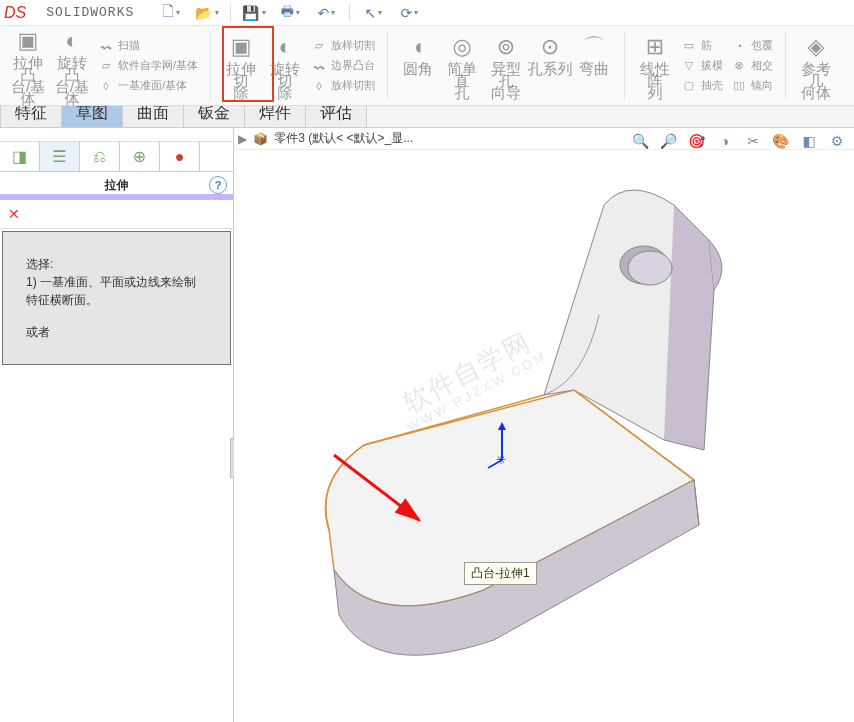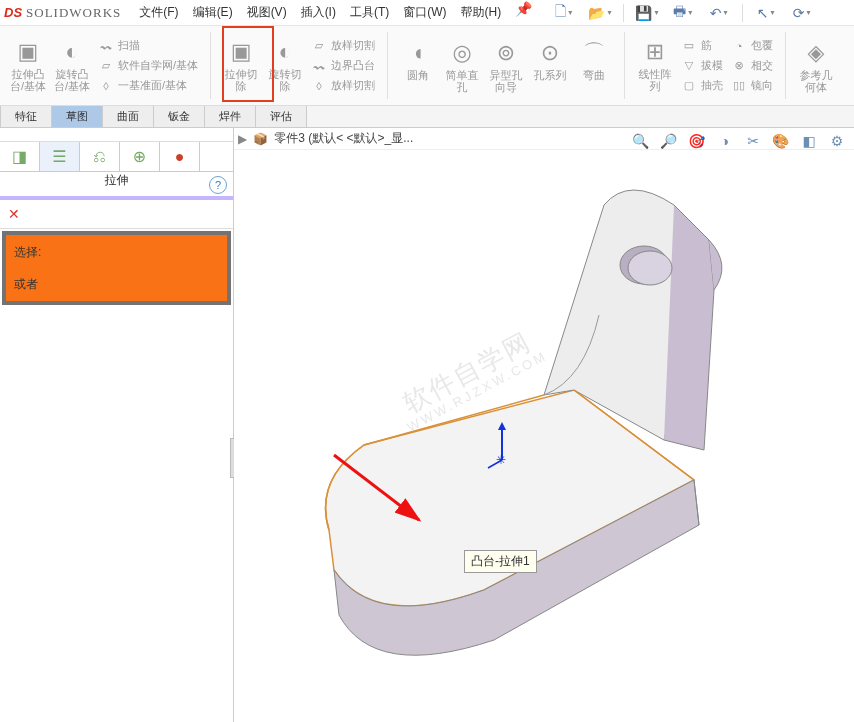--- a/index.html
+++ b/index.html
@@ -1,96 +1,86 @@
 <!DOCTYPE html>
 <html><head>
 <meta charset="utf-8">
 <style>
 * { margin:0; padding:0; box-sizing:border-box; font-family:"Microsoft YaHei",Arial,sans-serif; }
 body { width:854px; height:722px; background:#fff; overflow:hidden; font-size:12px; color:#333; }
 
 
 .menubar { height:26px; display:flex; align-items:center; padding:0 4px; border-bottom:1px solid #e5e5e5; background:#fff; }
 .logo { display:flex; align-items:center; margin-right:12px; }
-.logo-sw { color:#d72d1a; font-weight:bold; font-style:italic; font-size:13px; margin-right:4px; font-family:Arial; }
-.logo-text { color:#666; font-size:13px; letter-spacing:1px; font-family:Liberation Serif, serif; }
+.logo-sw { color:#d72d1a; font-weight:normal; font-style:italic; font-size:16px; margin-right:20px; font-family:Arial; }
+.logo-text { color:#666; font-size:13px; letter-spacing:1px; font-family:Liberation Mono, monospace; }
 .menus { display:flex; gap:2px; }
 .menu-item { padding:3px 6px; cursor:pointer; }
 .pin { color:#1a73e8; margin:0 6px; font-size:14px; }
 .qat { display:flex; margin-left:10px; gap:6px; align-items:center; }
 .qat .qbtn { width:30px; height:22px; display:flex; align-items:center; justify-content:center; color:#5a7ba8; font-size:14px; position:relative; }
 .qat .qbtn.dd::after{ content:"▾"; font-size:8px; color:#888; margin-left:2px;}
 .qsep{ width:1px; height:18px; background:#ddd; margin:0 2px;}
 
 
 .ribbon { height:80px; background:#fafafa; border-bottom:1px solid #ddd; display:flex; align-items:stretch; padding:2px 0; position:relative; }
 .rgroup { display:flex; flex-direction:column; align-items:center; justify-content:center; padding:0 6px; color:#999; }
 .rbig { display:flex; flex-direction:column; align-items:center; gap:2px; width:44px; }
 .rbig .ricon{ width:28px; height:28px; display:flex; align-items:center; justify-content:center; font-size:22px;}
-.rbig .rlabel{ font-size:11px; text-align:center; line-height:12px; white-space:nowrap;}
+.rbig .rlabel{ font-size:15px; text-align:center; line-height:12px; white-space:nowrap;}
 .rsmall-col{ display:flex; flex-direction:column; gap:4px; justify-content:center; padding:0 4px;}
 .rsmall{ display:flex; align-items:center; gap:4px; font-size:11px; white-space:nowrap;}
 .rsmall .sicon{ width:16px; height:16px; display:flex; align-items:center; justify-content:center;}
 .rdiv{ width:1px; background:#e0e0e0; margin:4px 2px;}
 .highlight-box{ position:absolute; left:222px; top:0px; width:52px; height:76px; border:2px solid #e04020; pointer-events:none;}
 
 
-.ftabs{ height:22px; background:#f5f5f5; border-bottom:1px solid #ccc; display:flex; align-items:flex-end; font-size:11px;}
+.ftabs{ height:22px; background:#f5f5f5; border-bottom:1px solid #ccc; display:flex; align-items:flex-end; font-size:16px;}
 .ftab{ padding:3px 14px; border:1px solid #ccc; border-bottom:none; background:#eee; margin-right:-1px; cursor:pointer; color:#333;}
 .ftab.active{ background:#aec9e8; }
 
 
 .viewbar{ position:absolute; right:6px; top:130px; display:flex; gap:6px; align-items:center;}
 .viewbar .vbtn{ width:22px; height:22px; display:flex; align-items:center; justify-content:center; color:#6b8fb5; font-size:14px;}
 
 
 .main{ display:flex; height:calc(722px - 26px - 80px - 22px); position:relative; }
 .leftpanel{ width:235px; border-right:1px solid #ccc; background:#fff; display:flex; flex-direction:column; position:relative;}
 .lp-resizer{ position:absolute; right:-3px; top:310px; width:6px; height:40px; background:#ddd; border:1px solid #bbb; cursor:ew-resize;}
 .lp-top-space{ height:14px; border-bottom:1px solid #ddd;}
 .lp-tabs{ height:30px; border-bottom:1px solid #ccc; display:flex;}
 .lp-tab{ flex:0 0 40px; display:flex; align-items:center; justify-content:center; border-right:1px solid #ccc; color:#7a6; font-size:16px;}
 .lp-tab.active{ background:#eaf1fb;}
-.lp-header{ height:28px; display:flex; align-items:flex-start; justify-content:center; border-bottom:4px solid #c4b5fd; position:relative; font-size:12px; font-weight:normal;}
+.lp-header{ height:28px; display:flex; align-items:flex-end; justify-content:center; border-bottom:6px solid #c4b5fd; position:relative; font-size:12px; font-weight:bold;}
 .lp-help{ position:absolute; right:6px; top:4px; width:18px; height:18px; border:1px solid #6ba3d6; border-radius:50%; color:#3a7fc4; font-size:11px; display:flex; align-items:center; justify-content:center;}
 .lp-close{ padding:6px 8px; color:#d33; font-size:14px; border-bottom:1px solid #ddd;}
 .lp-section-head{ background:#eef3f8; padding:4px 8px; display:flex; justify-content:space-between; align-items:center; font-weight:bold; font-size:12px; border-bottom:1px solid #ddd;}
-.lp-info{ background:#f97316; padding:8px; font-size:12px; line-height:18px; margin:2px; border:4px solid #737373;}
+.lp-info{ background:#e5e5e5; padding:23px; font-size:12px; line-height:18px; margin:2px; border:1px solid #737373;}
 
 
 .crumb{ height:22px; display:flex; align-items:center; padding-left:4px; gap:6px; font-size:12px; color:#444; border-bottom:1px solid #eee;}
 .crumb .carrow{ color:#888;}
 
 
 .viewport{ flex:1; position:relative; background:#fff; overflow:hidden;}
 .watermark{ position:absolute; left:160px; top:210px; transform:rotate(-28deg); color:#e8e8e8; font-size:26px; letter-spacing:2px; pointer-events:none; text-align:center; line-height:22px; font-family:"KaiTi","STKaiti",serif;}
 .watermark .wm2{ font-size:13px; letter-spacing:3px; font-family:Arial;}
-.tooltip3d{ position:absolute; left:230px; top:400px; background:#fffff0; border:1px solid #999; padding:2px 6px; font-size:12px;}
+.tooltip3d{ position:absolute; left:230px; top:412px; background:#fffff0; border:1px solid #999; padding:2px 6px; font-size:12px;}
 .redarrow{ position:absolute; left:90px; top:295px; pointer-events:none;}
 .origin3d{ position:absolute; left:250px; top:270px; pointer-events:none;}
 
 svg{ display:block;}
 </style>
 </head>
 <body>
 
 <div class="menubar">
   <div class="logo">
     <span class="logo-sw">DS</span>
     <span class="logo-text">SOLIDWORKS</span>
-  </div>
-  <div class="menus">
-    <span class="menu-item">文件(F)</span>
-    <span class="menu-item">编辑(E)</span>
-    <span class="menu-item">视图(V)</span>
-    <span class="menu-item">插入(I)</span>
-    <span class="menu-item">工具(T)</span>
-    <span class="menu-item">窗口(W)</span>
-    <span class="menu-item">帮助(H)</span>
-    <span class="pin">📌</span>
   </div>
   <div class="qat">
     <div class="qbtn dd">🗋</div>
     <div class="qbtn dd">📂</div>
     <div class="qsep"></div>
     <div class="qbtn dd">💾</div>
     <div class="qbtn dd">🖶</div>
     <div class="qbtn dd">↶</div>
     <div class="qsep"></div>
     <div class="qbtn dd">↖</div>
@@ -263,20 +253,21 @@
       <div class="lp-tab">⊕</div>
       <div class="lp-tab" style="color:#c8412a">●</div>
     </div>
     <div class="lp-header">
       <span>拉伸</span>
       <span class="lp-help">?</span>
     </div>
     <div class="lp-close">✕</div>
     <div class="lp-info">
       <div>选择:</div>
+      <div>1) 一基准面、平面或边线来绘制特征横断面。</div>
       <div style="margin-top:14px">或者</div>
     </div>
     <div class="lp-resizer"></div>
   </div>
 
   <div style="flex:1; display:flex; flex-direction:column;">
     <div class="crumb">
       <span class="carrow">▶</span>
       <span>📦</span>
       <span>零件3  (默认&lt; &lt;默认&gt;_显...</span>

